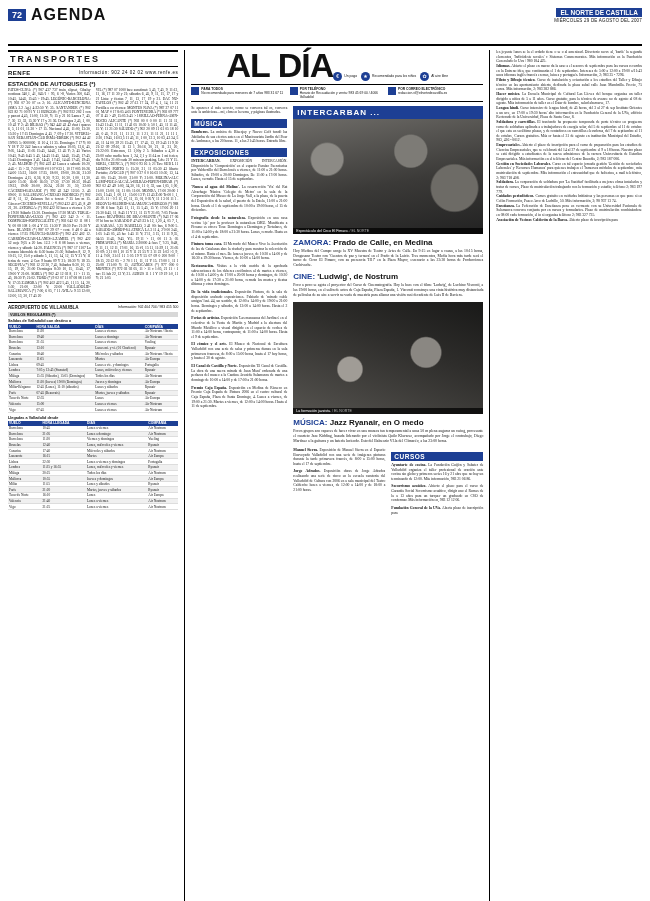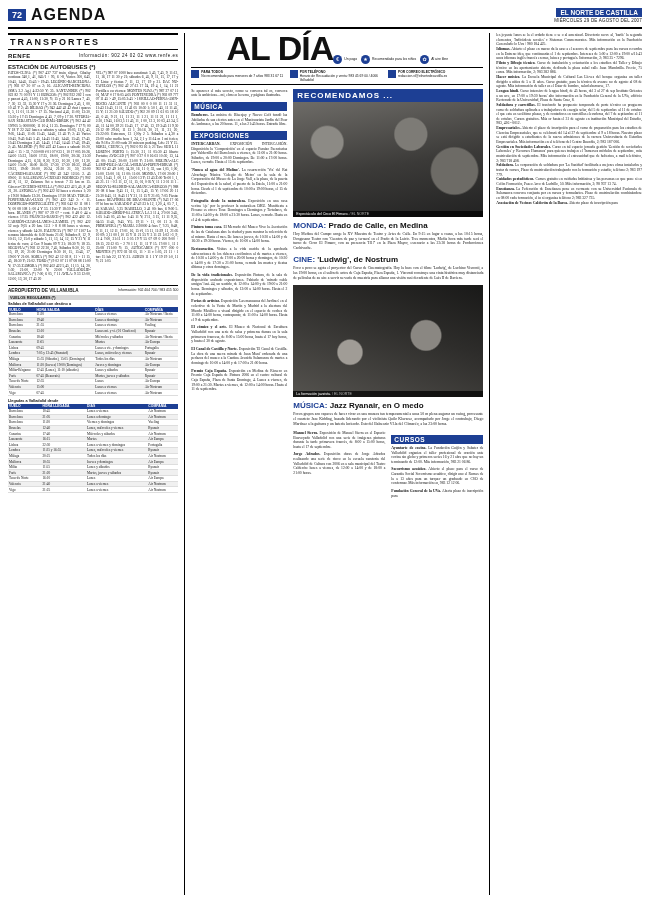--- a/index.html
+++ b/index.html
@@ -8,21 +8,21 @@
     width:650px; height:901px;
     background:#ffffff;
     font-family:"Liberation Serif", serif;
     color:#111;
     overflow:hidden;
   }
   .page { position:relative; width:650px; height:901px; padding:6px 8px; }
 
   
   .topbar { display:flex; align-items:center; justify-content:space-between;
-            border-bottom:2px solid #000; padding-bottom:3px; }
+            border-bottom:2px solid #000; padding-bottom:20px; }
   .topbar-left { display:flex; align-items:center; gap:5px; }
   .pagenum { background:#1d3f94; color:#fff; font-family:"Liberation Sans",sans-serif;
              font-weight:bold; font-size:9px; padding:1px 4px; }
   .section-name { font-family:"Liberation Sans",sans-serif; font-weight:bold;
                   font-size:16px; letter-spacing:1px; }
   .masthead-right { font-family:"Liberation Sans",sans-serif; font-size:5.5px; text-align:right; }
   .masthead-right .brand { background:#1d3f94; color:#fff; font-weight:bold;
                            font-size:6.5px; padding:1px 4px; display:inline-block; }
   .masthead-right .date { font-size:4.5px; margin-top:1px; letter-spacing:.2px;}
 
@@ -410,32 +410,32 @@
           <div class="entry"><b>Pintura toma casa.</b> El Mercado del Museo Vivo la Asociación de las de Catalanas abre la ciudad y para mostrar la colección de al mismo. Hasta el mes. De lunes a jueves, de 10:30 a 14:00 y de 16:30 a 19:30 horas. Viernes, de 10:00 a 14:00 horas.</div>
           <div class="entry"><b>Restauración.</b> Visitas a la vida nacida de la aprobada subvenciones de los deberes escólmicos al de martes a viernes, de 10:30 a 14:00 y de 17:00 a 20:00 horas y domingos, de 10:30 a 14:00 y de 17:30 a 21:00 horas, cerrada los martes y fiestas últimas y otros domingos.</div>
           <div class="entry"><b>De la vida tradicionales.</b> Exposición Pintura, de la sala de disposición acabado exposiciones. Fabiado de 'mirado cable amigos' lusi. 44, un sentido, de 12:00 a 14:00 y de 19:00 a 21:00 horas. Domingos y sábados, de 12:00 a 14:00 horas. Hasta el 2 de septiembre.</div>
           <div class="entry"><b>Ferias de artistas.</b> Exposición 'Las manzanas del Jardines' en el colectivo de la Venta de Martín y Madrid a la abertura del Mundo Metálico a visual dirigido en el espacio de coches de 11:00 a 14:00 horas, contrapunto, de 11:00 a 14:00 horas. Hasta el 9 de septiembre.</div>
           <div class="entry"><b>El cómico y el arte.</b> El Museo de Nacional de Escultura Valladolid con una serie de salas y primeras damas en la sala primavera francesa, de 8:00 a 15:00 horas, hasta el 17 hoy horas, y hasta el 30 de agosto.</div>
           <div class="entry"><b>El Canal de Castilla y Norte.</b> Exposición 'El Canal de Castilla. La obra de una nueva mirada de Juan Mani' ordenada de una pedazos del museo a la Cantina Avenida Salamanca de martes a domingo de 10:00 a 14:00 y de 17:00 a 21:00 horas.</div>
           <div class="entry"><b>Premio Caja España.</b> Exposición en Medina de Rioseco en Premio Caja España de Pintura 2006 en el centro cultural de Caja España, Plaza de Santa Domingo, 4. Lunes a viernes, de 19:00 a 21:30. Martes a viernes, de 12:00 a 14:00 horas. Hasta el 11 de septiembre.</div>
         </div>
 
         <div class="c" style="width:190px;">
-          <div class="reco-head">RECOMENDAMOS ...</div>
+          <div class="reco-head">INTERCARBAN ...</div>
 
           <div class="photo" style="height:115px;">
             <div class="grain"></div>
             <div class="cap">
               <span>Espectáculo del Circo El Fimaro.</span>
               <i>/ EL NORTE</i>
             </div>
           </div>
 
           <div class="artheadline">
-            <span class="k">MONDA:</span>
+            <span class="k">ZAMORA:</span>
             <span>Prado de Calle, en Medina</span>
           </div>
           <div class="artbody">Hoy Medina del Campo acoge la XV Muestra de Teatro y Artes de Calle. En 9:15 en lugar a causa, a las 10:15 horas, Dosgusano Teatro con 'Cuentos de paz y ternura' en el Prado de la Laicic. Tres momentos, Media hora más tarde será el turno de Circo El Fimaro, con su presencia 'H17' en la Plaza Mayor, escenario a las 23:30 horas de Producciones Cachivache.</div>
 
           <div class="artheadline">
             <span class="k">CINE:</span>
             <span>'Ludwig', de Nostrum</span>
           </div>
           <div class="artbody">Poco a poco se agota el proyector del Curso de Cinematografía. Hoy la hace con el filme 'Ludwig', de Luchino Visconti, a las 19:00 horas, en el salón de actos de Caja España, Plaza España, 1. Visconti construye una cinta histórica muy distanciada de películas de su aire a servir su varía de maestría para allanar una visión casi decadente de Luis II de Baviera.</div>
 

